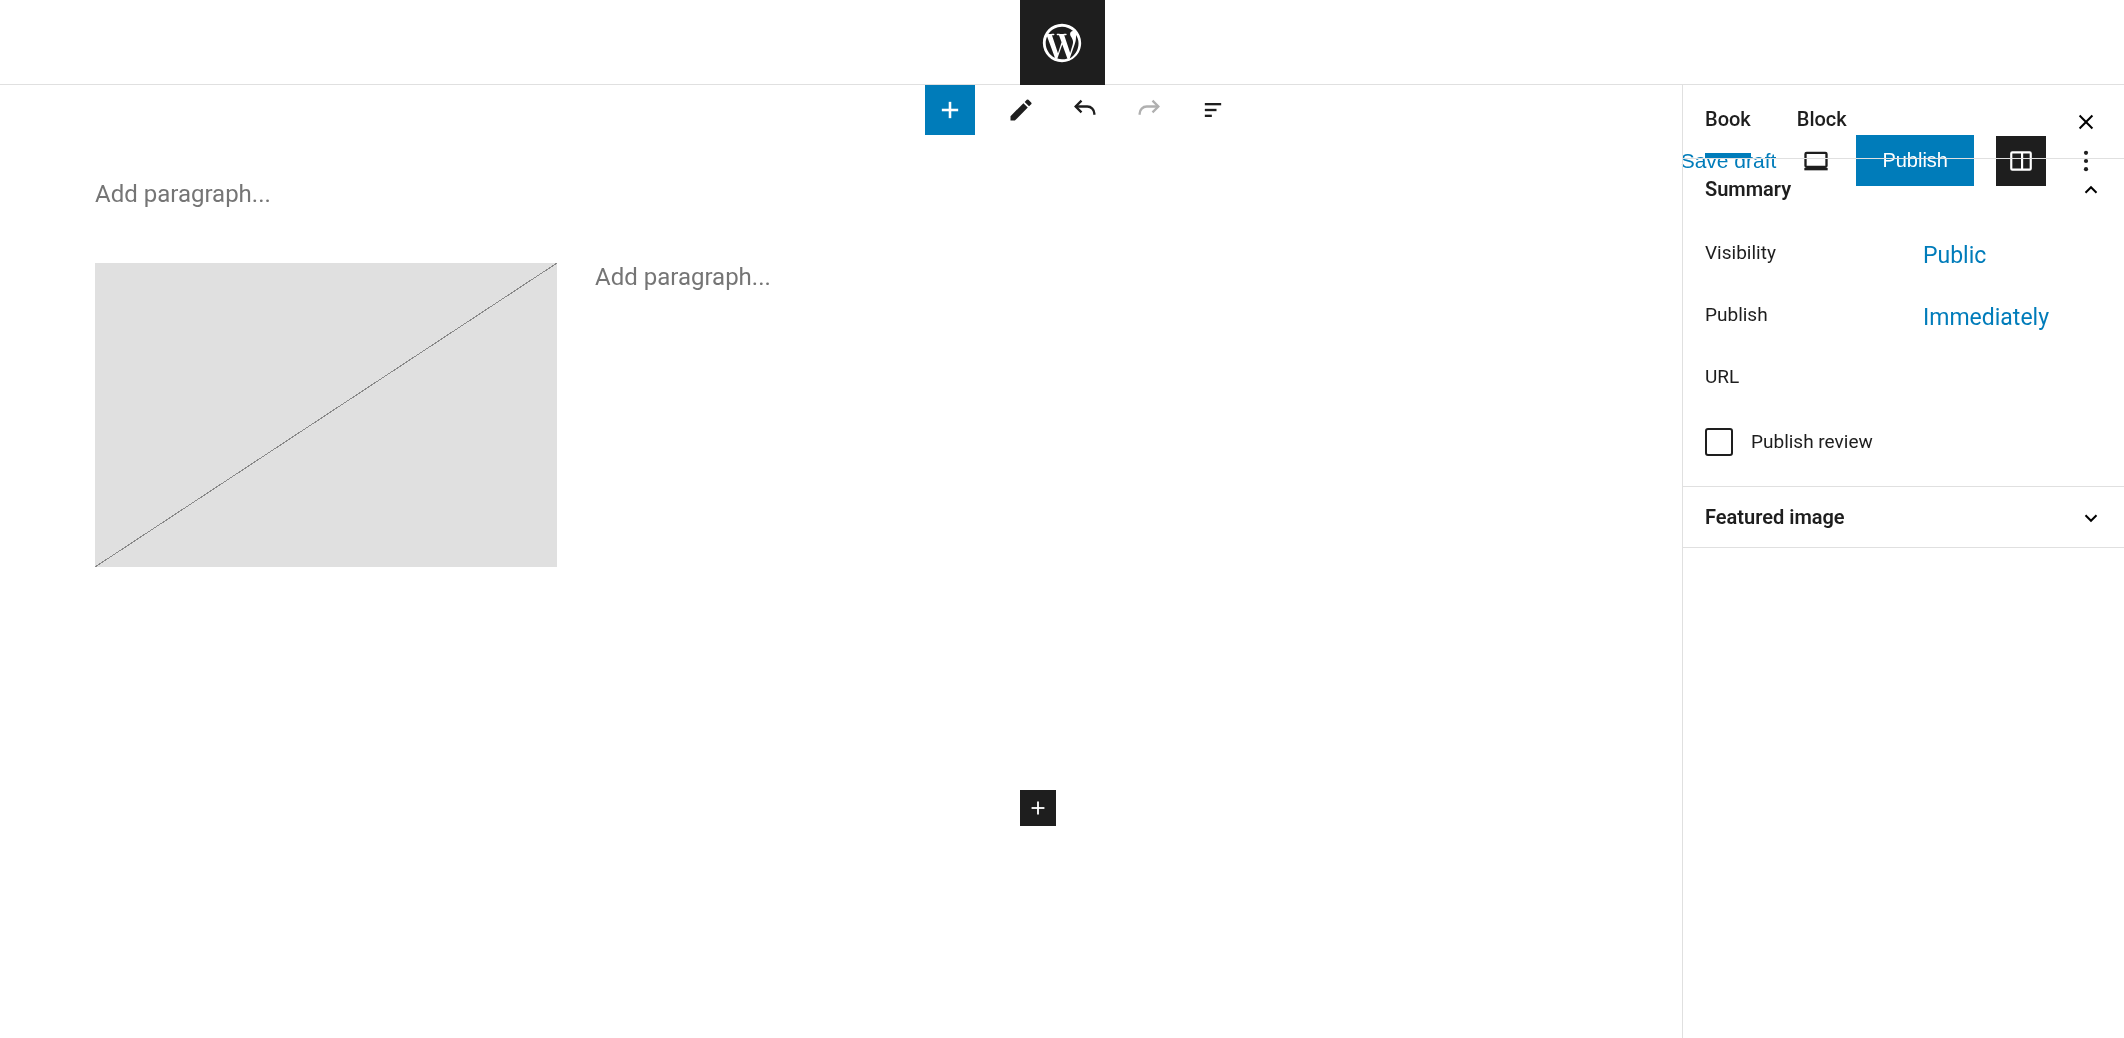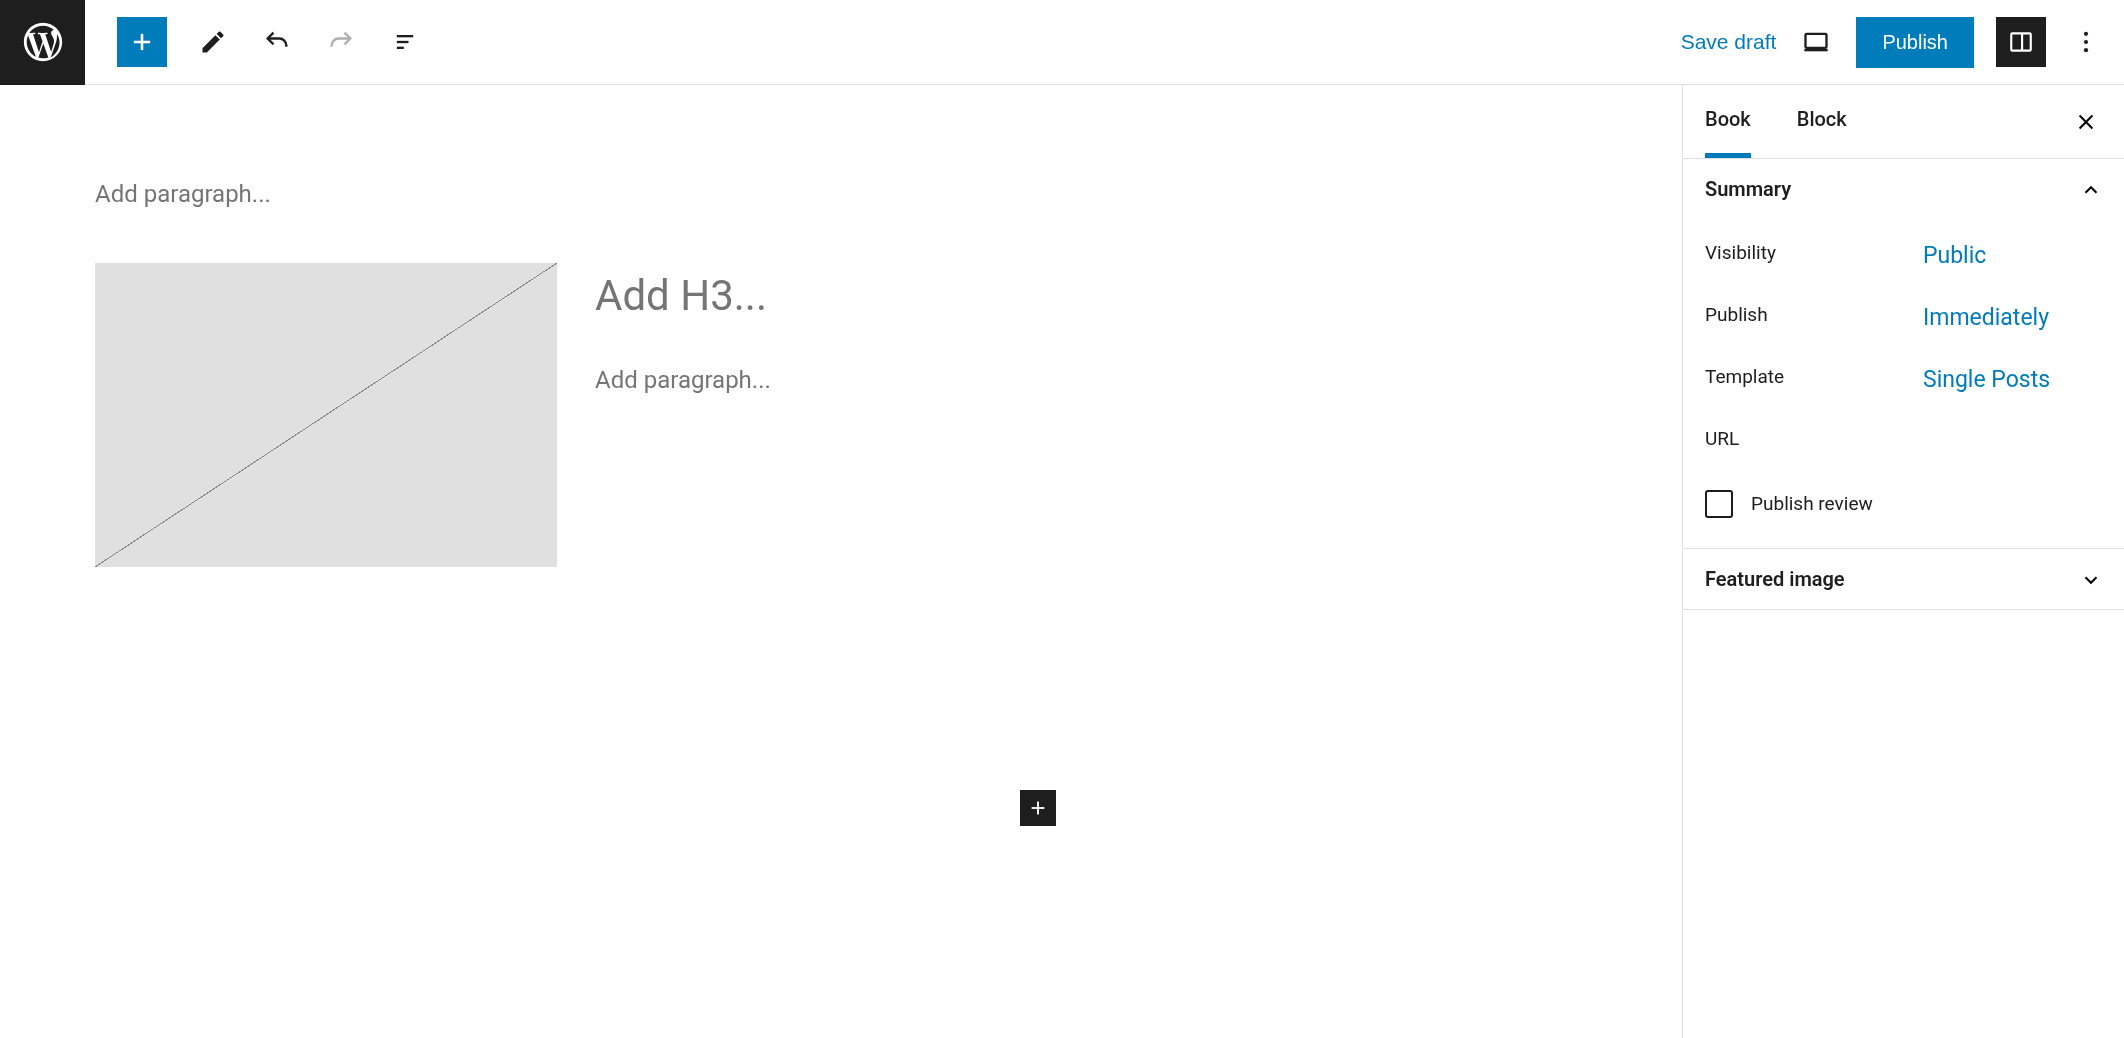--- a/index.html
+++ b/index.html
@@ -5,20 +5,21 @@
   * { box-sizing: border-box; margin: 0; padding: 0; }
   html, body { height: 100%; font-family: -apple-system, BlinkMacSystemFont, "Segoe UI", Roboto, sans-serif; color: #1e1e1e; background: #fff; }
   body { display: flex; flex-direction: column; }
 
   
   .toolbar {
     height: 85px;
     display: flex;
     align-items: center;
     border-bottom: 1px solid #e0e0e0;
+    flex-direction: column;
   }
   .wp-logo {
     width: 85px;
     height: 85px;
     background: #1e1e1e;
     display: flex;
     align-items: center;
     justify-content: center;
     flex-shrink: 0;
   }
@@ -311,21 +312,20 @@
 </div>
 
 <div class="main">
 
   <div class="canvas">
     <div class="para-field">Add paragraph...</div>
 
     <div class="media-text-row">
       <div class="media-placeholder"></div>
       <div class="col-text">
-        <div class="h3-field">Add H3...</div>
         <div class="sub-para-field">Add paragraph...</div>
       </div>
     </div>
 
     <button class="insert-btn">
       <svg viewBox="0 0 24 24" fill="none" stroke="currentColor" stroke-width="2">
           <line x1="12" y1="5" x2="12" y2="19"></line>
           <line x1="5" y1="12" x2="19" y2="12"></line>
         </svg>
     </button>
@@ -353,24 +353,20 @@
       <div class="panel-body">
         <div class="row">
           <span class="row-label">Visibility</span>
           <span class="row-value">Public</span>
         </div>
         <div class="row">
           <span class="row-label">Publish</span>
           <span class="row-value">Immediately</span>
         </div>
         <div class="row">
-          <span class="row-label">Template</span>
-          <span class="row-value">Single Posts</span>
-        </div>
-        <div class="row">
           <span class="row-label">URL</span>
         </div>
         <div class="checkbox-row">
           <div class="chk"></div>
           <span class="chk-label">Publish review</span>
         </div>
       </div>
     </div>
 
     <div class="panel-section">

